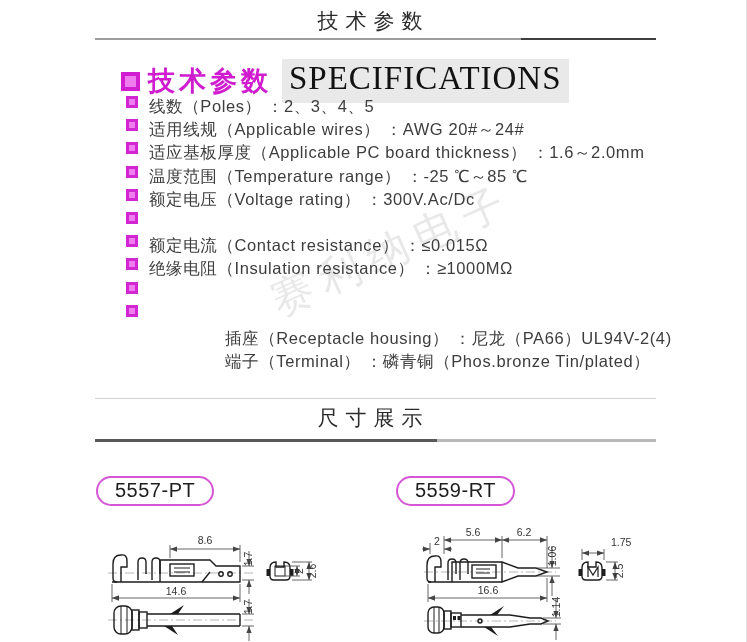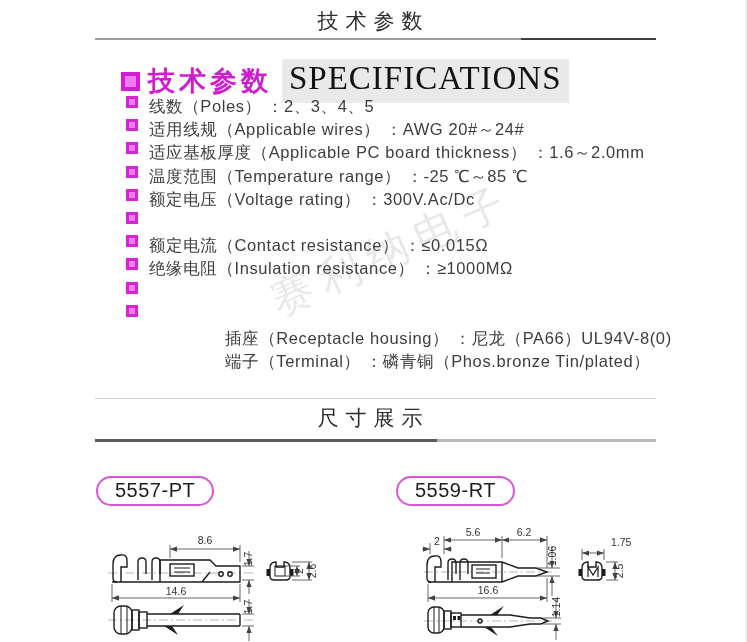--- a/index.html
+++ b/index.html
@@ -100,21 +100,21 @@
       <span class="bullet-sm"></span>
       <span class="spec-text">绝缘电阻（Insulation resistance） ：≥1000MΩ</span>
     </div>
   <div class="spec-row">
       <span class="bullet-sm"></span>
     </div>
   <div class="spec-row">
       <span class="bullet-sm"></span>
     </div>
   <div class="spec-row sub">
-      <span class="spec-text">插座（Receptacle housing） ：尼龙（PA66）UL94V-8(0)</span>
+      <span class="spec-text">插座（Receptacle housing） ：尼龙（PA66）UL94V-2(4)</span>
     </div>
   <div class="spec-row sub">
       <span class="spec-text">端子（Terminal） ：磷青铜（Phos.bronze Tin/plated）</span>
     </div>
 </div>
 
 <div class="watermark">赛利纳电子</div>
 
 <div class="rule rule-thin"></div>
 <div class="kai-header hdr-size">尺寸展示</div>

